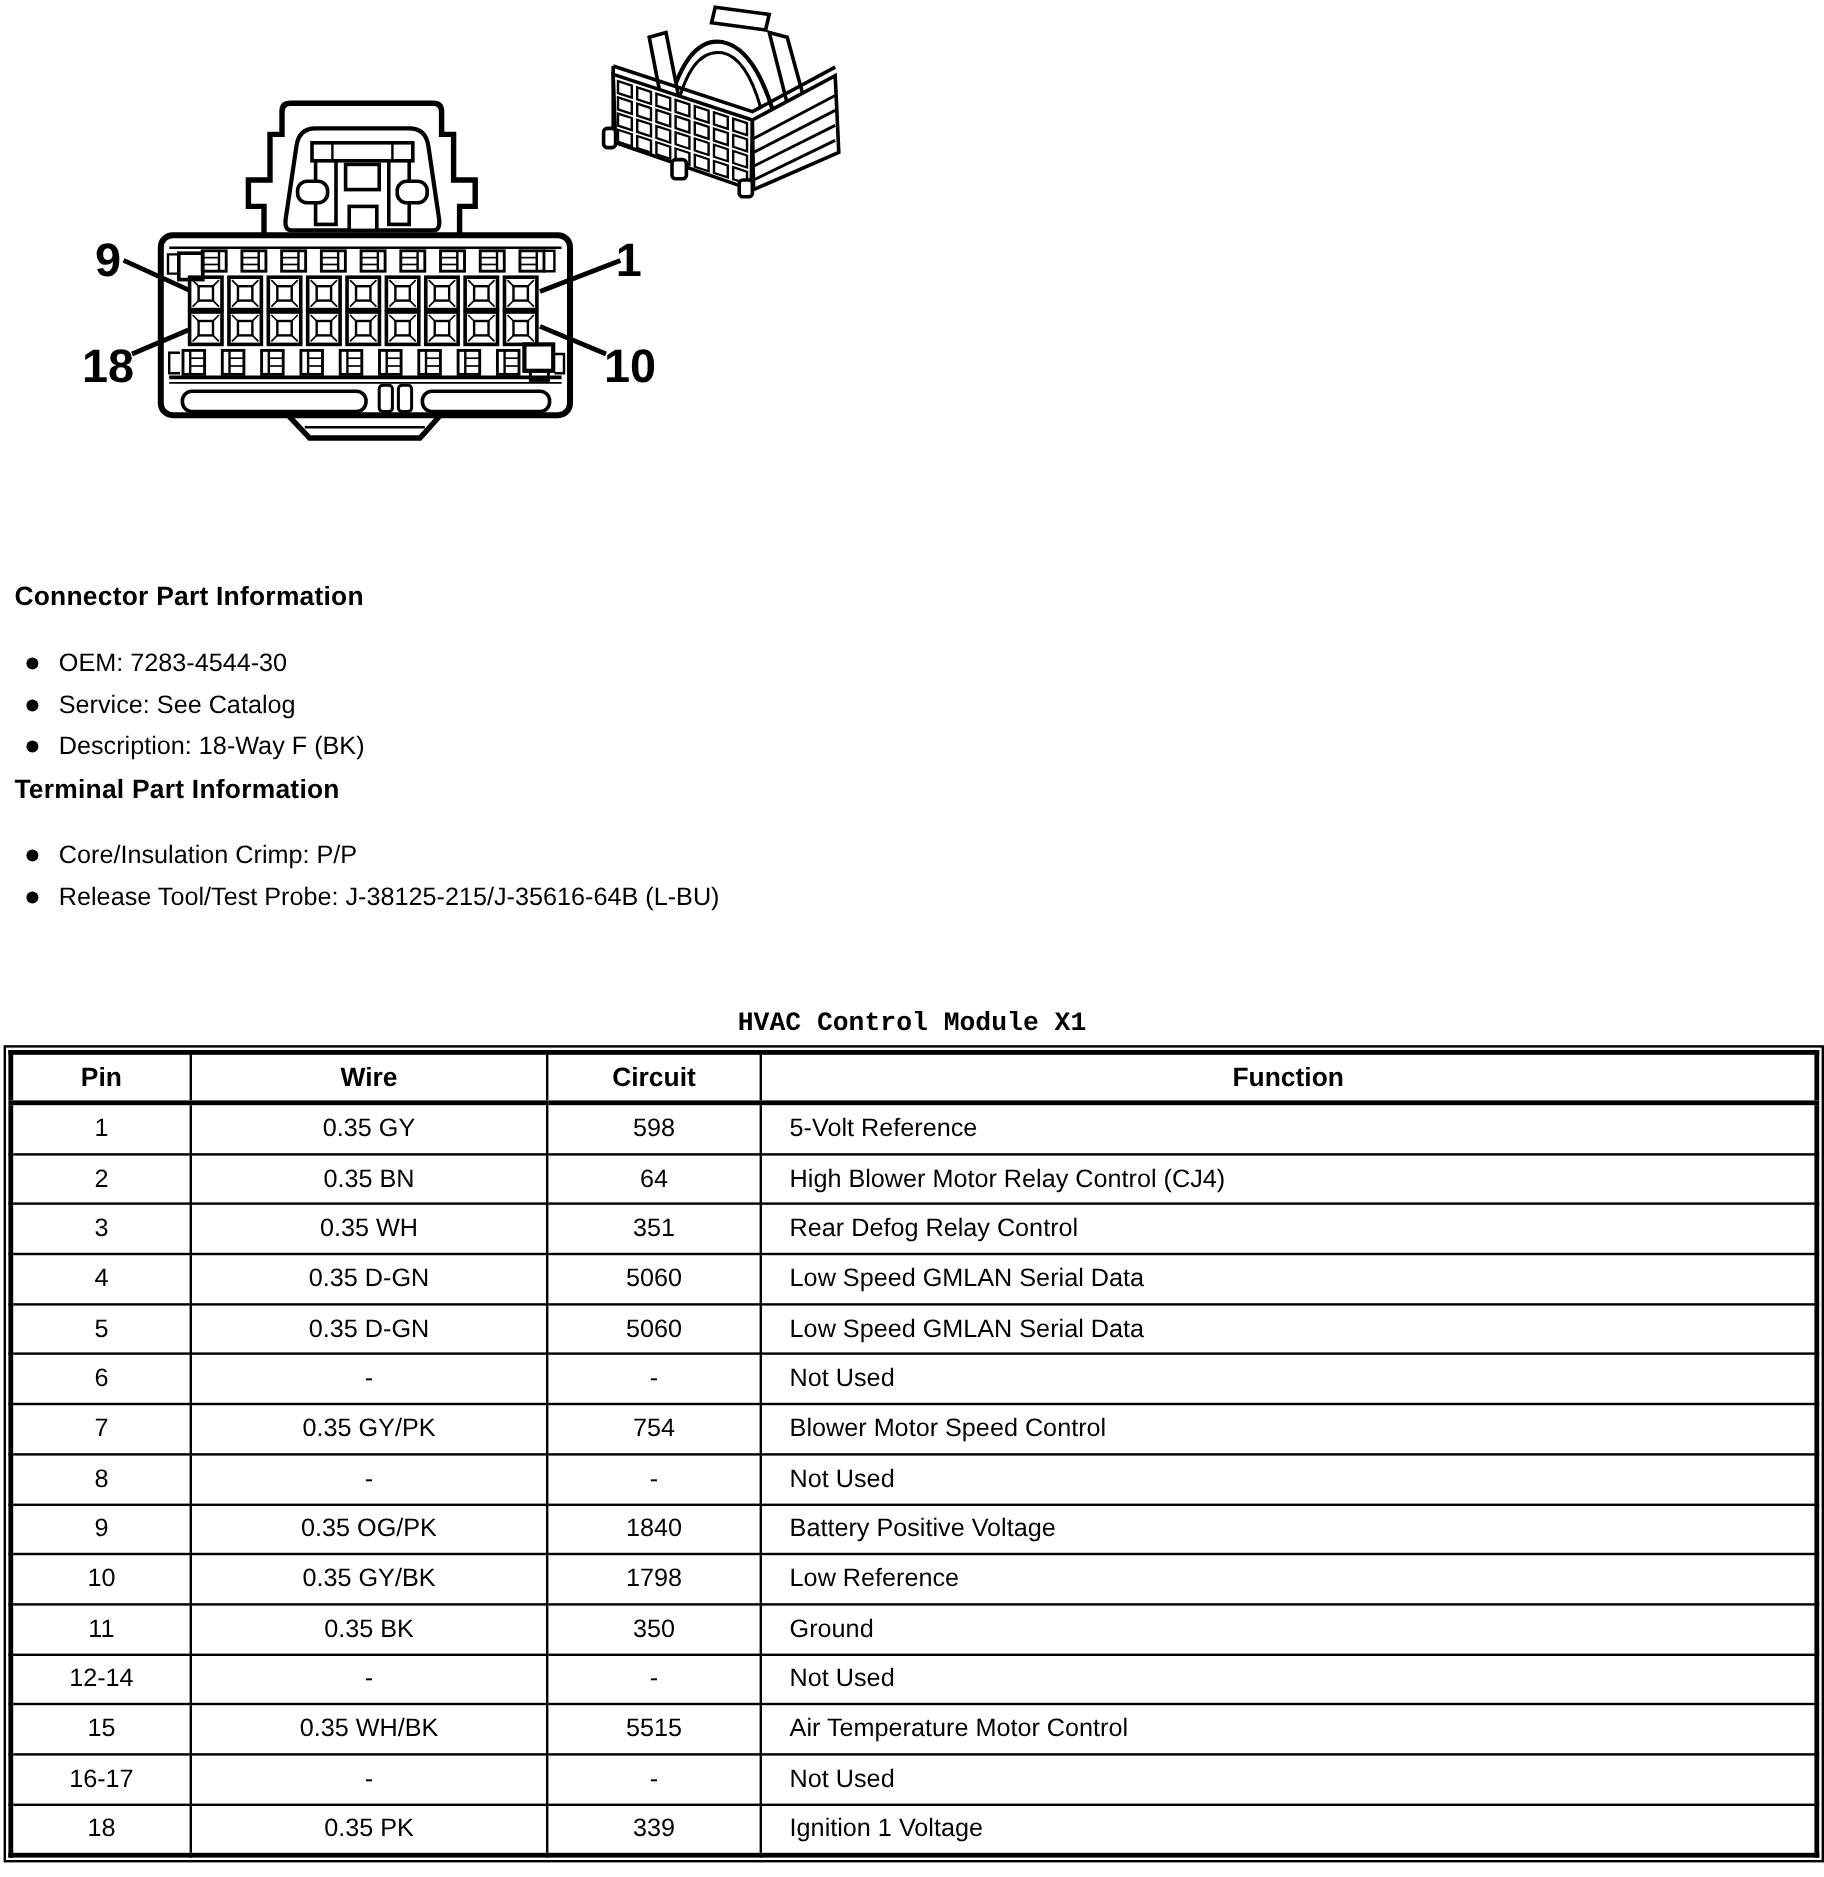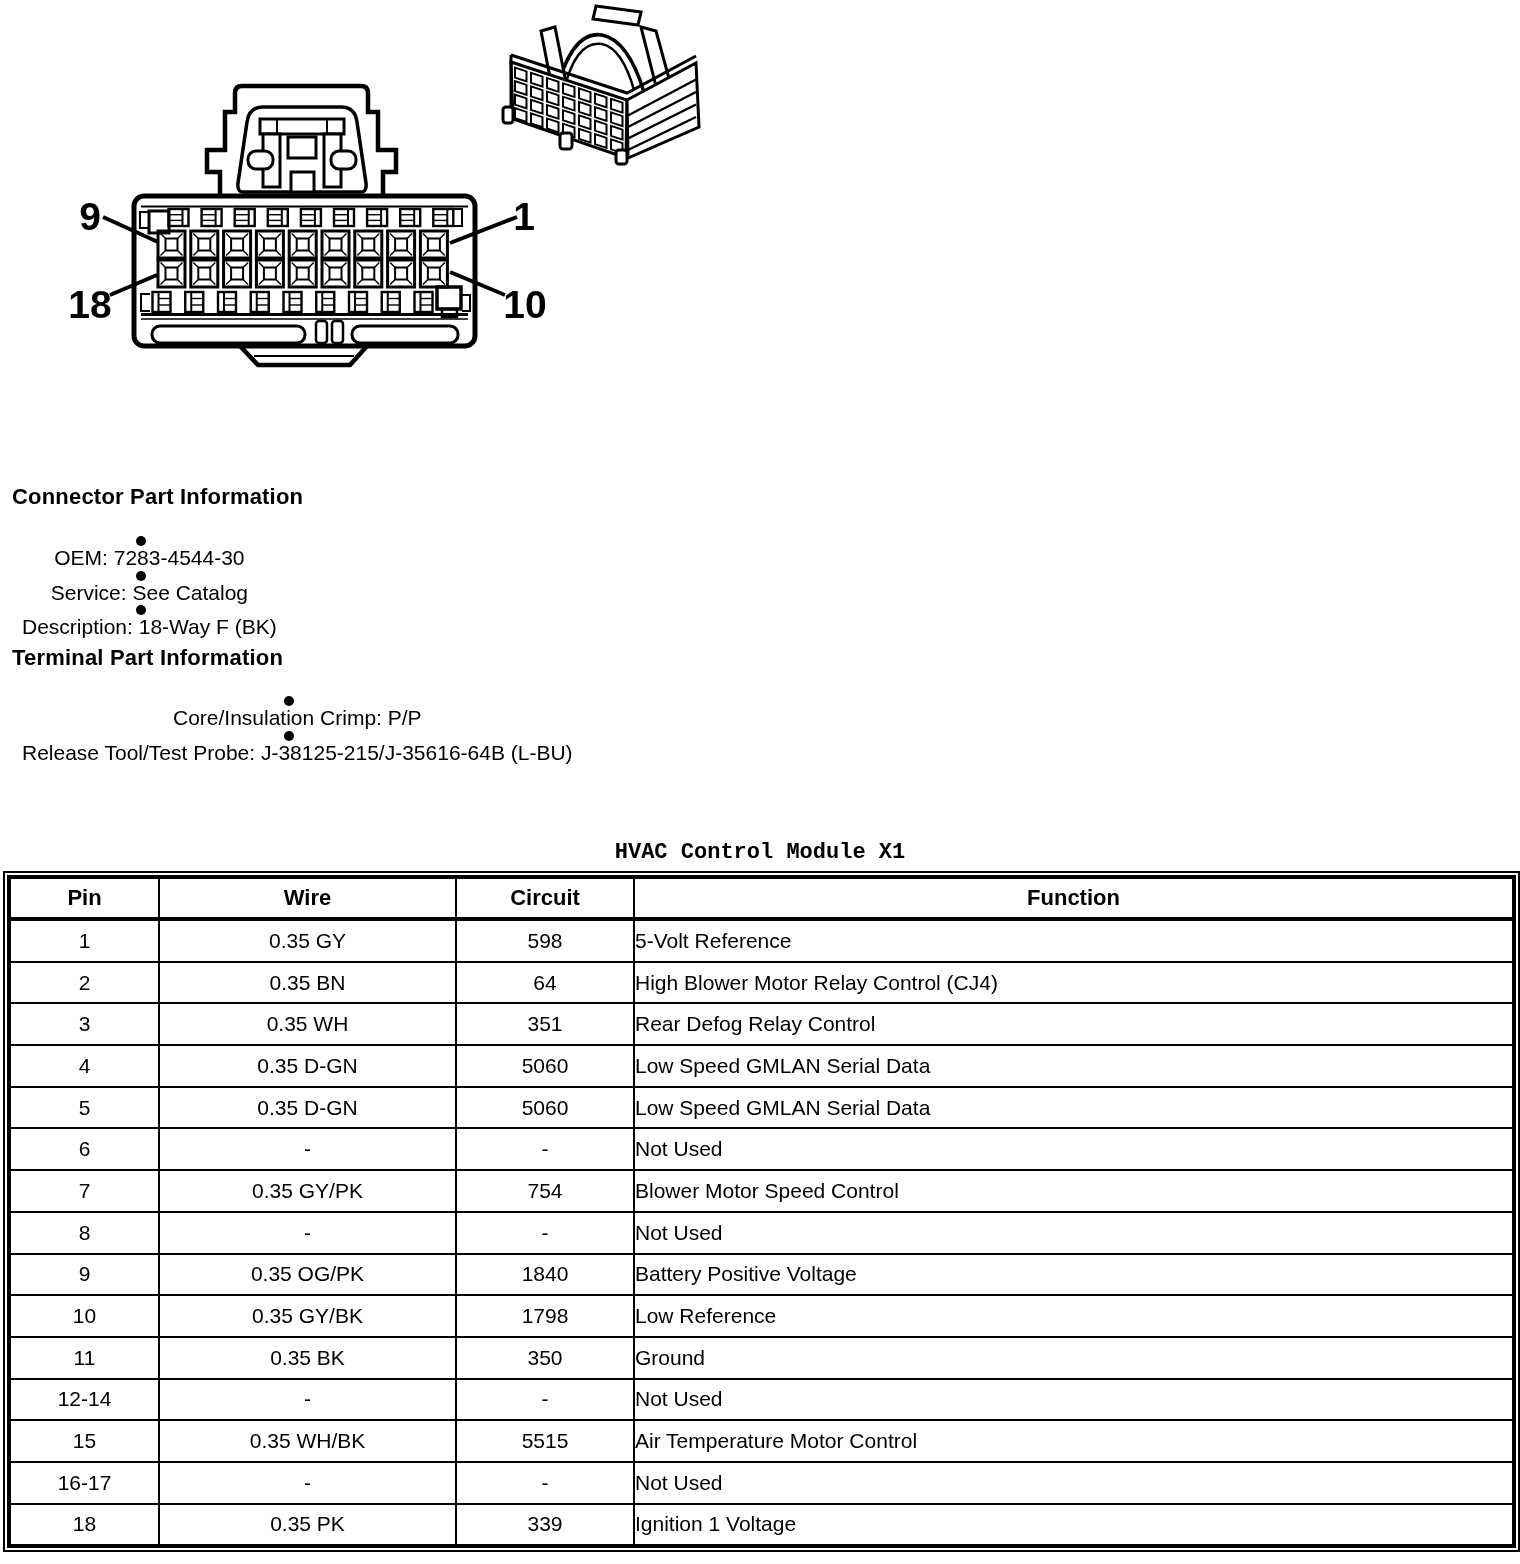--- a/index.html
+++ b/index.html
@@ -27,21 +27,21 @@
   }
   #connector-heading { top: 485px; }
   #terminal-heading  { top: 646px; }
 
   ul.info-list {
     position: absolute; left: 22px; margin: 0; padding: 0; list-style: none;
     font-size: 21px;
   }
   #connector-list { top: 536px; }
   #terminal-list  { top: 696px; }
-  ul.info-list li { height: 34.5px; display: flex; align-items: center; flex-direction: column; }
+  ul.info-list li { height: 34.5px; display: flex; align-items: center; }
   .bullet {
     width: 10px; height: 10px; border-radius: 50%;
     background: #000; margin-right: 17px; flex: 0 0 auto;
   }
 
   
   #table-title {
     position: absolute; left: 0; top: 840px; width: 100%;
     text-align: center; font-size: 22px; font-weight: bold; margin: 0; font-family: Liberation Mono, monospace;
   }
@@ -55,21 +55,21 @@
   }
   #pinout-table th {
     border: 2.5px solid #000; border-bottom: 4.5px solid #000;
     height: 38px; font-size: 22px; font-weight: bold; text-align: center;
     padding: 0;
   }
   #pinout-table td {
     border: 2.5px solid #000; height: 39.7px; text-align: center;
     padding: 0; overflow: hidden; white-space: nowrap;
   }
-  #pinout-table td.fn { text-align: left; padding-left: 0; }
+  #pinout-table td.fn { text-align: left; padding-left: 23px; }
 </style>
 </head>
 <body>
 
 <div id="illustrations" class="abs">
   <svg width="760" height="470" viewBox="0 0 760 470">
 
     <g stroke="#000" fill="none">
 
       <path fill="#fff" stroke-width="4.5" d="M 220 198 L 220 172 L 207 172 L 207 150 L 225 150 L 225 112 L 235 112 L 235 93

